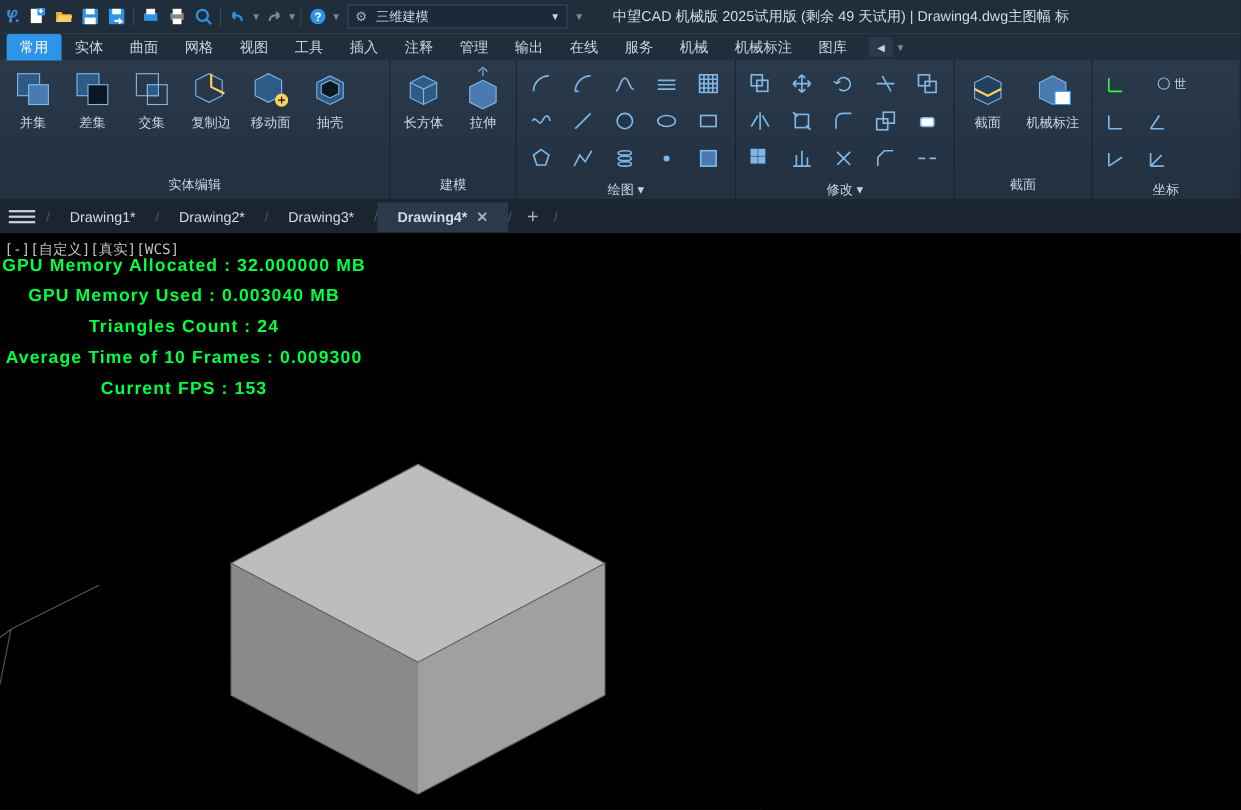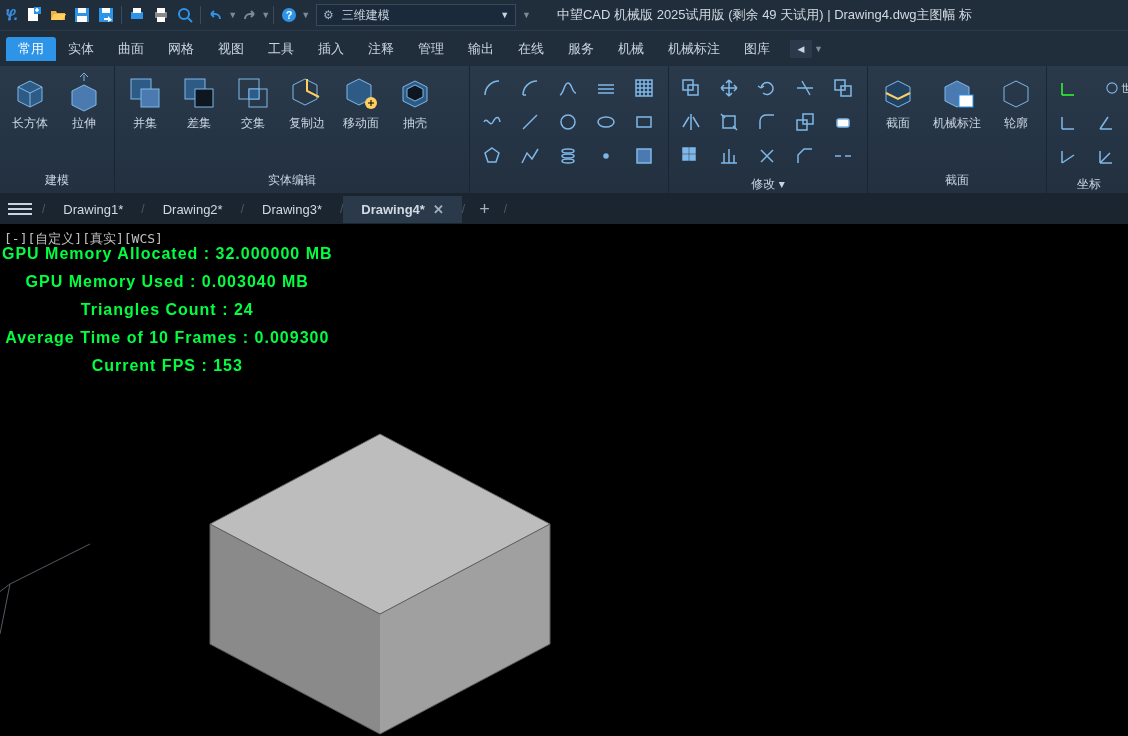--- a/index.html
+++ b/index.html
@@ -9,21 +9,21 @@
 .title-bar { height: 30px; background: #202d3a; display: flex; align-items: center; padding: 0 4px; }
 .title-bar .logo-icon { color: #3a8dde; font-size: 16px; font-style: italic; font-weight: bold; margin-right: 4px; }
 .title-bar .qat-btn { width: 22px; height: 22px; display: flex; align-items: center; justify-content: center; margin: 0 1px; cursor: pointer; }
 .title-bar .qat-btn svg { width: 16px; height: 16px; }
 .title-bar .sep { width: 1px; height: 18px; background: #3a4a5a; margin: 0 3px; }
 .workspace-combo { display: flex; align-items: center; background: #1b2a3a; border: 1px solid #3a4a5a; height: 22px; padding: 0 6px; margin-left: 6px; width: 200px; justify-content: space-between; }
 .workspace-combo .gear { color: #a0b0c0; margin-right: 4px; }
 .title-text { margin-left: 20px; color: #d0dae4; font-size: 13px; white-space: nowrap; overflow: hidden; text-align: right; }
 
 
-.menu-bar { height: 36px; background: #202d3a; display: flex; align-items: center; padding-left: 6px; border-top: 1px solid #2a3a4a; }
+.menu-bar { height: 24px; background: #202d3a; display: flex; align-items: center; padding-left: 6px; border-top: 1px solid #2a3a4a; }
 .menu-bar .tab { padding: 3px 12px; cursor: pointer; font-size: 13px; }
 .menu-bar .tab.active { background: #2e94e8; color: #fff; border-radius: 3px 3px 0 0; }
 .menu-bar .arrow-box { width: 22px; height: 18px; background: #2a3a4a; display: flex; align-items: center; justify-content: center; margin-left: 8px; }
 
 
 .ribbon { height: 128px; background: linear-gradient(#2a3a4a, #223040); display: flex; border-bottom: 1px solid #1a2530; }
 .ribbon-panel { display: flex; flex-direction: column; border-right: 1px solid #1a2530; padding: 4px 6px 2px 6px; position: relative; }
 .ribbon-panel .panel-body { display: flex; flex: 1; gap: 6px; }
 .ribbon-panel .panel-label { text-align: center; font-size: 12px; color: #c8d4e0; padding: 2px 0; }
 .big-btn { display: flex; flex-direction: column; align-items: center; width: 48px; padding-top: 2px; cursor: pointer; }
@@ -166,44 +166,20 @@
   <span style="color:#7a8a9a;font-size:9px;margin-left:2px">▼</span>
 </div>
 
 <div class="ribbon">
 
   <div class="ribbon-panel">
     <div class="panel-body">
       <div class="big-btn">
         <div class="ico">
             <svg viewBox="0 0 40 40">
-              <path d="M8 28V14l12-6 12 6v14l-12 6z" class="cube-stroke"></path>
-              <path d="M8 14l12 6 12-6M20 20v14" stroke="#7fb8e8" fill="none"></path>
-            </svg>
-          </div>
-        <div class="lbl">长方体</div>
-      </div>
-      <div class="big-btn">
-        <div class="ico">
-            <svg viewBox="0 0 40 40">
-              <path d="M8 32V18l12-6 12 6v14l-12 6z" class="cube-stroke light"></path>
-              <path d="M20 8v-6M16 4l4-4 4 4" stroke="#7fb8e8" fill="none"></path>
-            </svg>
-          </div>
-        <div class="lbl">拉伸</div>
-      </div>
-    </div>
-    <div class="panel-label">建模</div>
-  </div>
-
-  <div class="ribbon-panel">
-    <div class="panel-body">
-      <div class="big-btn">
-        <div class="ico">
-            <svg viewBox="0 0 40 40">
               <rect x="6" y="6" width="20" height="20" class="cube-stroke"></rect>
               <rect x="16" y="16" width="18" height="18" class="cube-stroke light"></rect>
             </svg>
           </div>
         <div class="lbl">并集</div>
       </div>
       <div class="big-btn">
         <div class="ico">
             <svg viewBox="0 0 40 40">
               <rect x="6" y="6" width="20" height="20" class="cube-stroke"></rect>
@@ -254,20 +230,44 @@
           <div class="sm"><svg viewBox="0 0 22 22">
               <path d="M4 4h14v14H4z"></path>
             </svg></div>
         </div>
     </div>
     <div class="panel-label">实体编辑</div>
   </div>
 
   <div class="ribbon-panel">
     <div class="panel-body">
+      <div class="big-btn">
+        <div class="ico">
+            <svg viewBox="0 0 40 40">
+              <path d="M8 28V14l12-6 12 6v14l-12 6z" class="cube-stroke"></path>
+              <path d="M8 14l12 6 12-6M20 20v14" stroke="#7fb8e8" fill="none"></path>
+            </svg>
+          </div>
+        <div class="lbl">长方体</div>
+      </div>
+      <div class="big-btn">
+        <div class="ico">
+            <svg viewBox="0 0 40 40">
+              <path d="M8 32V18l12-6 12 6v14l-12 6z" class="cube-stroke light"></path>
+              <path d="M20 8v-6M16 4l4-4 4 4" stroke="#7fb8e8" fill="none"></path>
+            </svg>
+          </div>
+        <div class="lbl">拉伸</div>
+      </div>
+    </div>
+    <div class="panel-label">建模</div>
+  </div>
+
+  <div class="ribbon-panel">
+    <div class="panel-body">
       <div class="grid-btns cols5">
         <div class="sm">
             <svg viewBox="0 0 22 22">
               <path d="M4 18A14 14 0 0 1 18 4"></path>
             </svg>
           </div>
         <div class="sm">
             <svg viewBox="0 0 22 22">
               <path d="M4 18A14 14 0 0 1 18 4M4 18h3"></path>
             </svg>
@@ -335,20 +335,21 @@
               <circle cx="11" cy="11" r="2" fill="#7fb8e8"></circle>
             </svg>
           </div>
         <div class="sm">
             <svg viewBox="0 0 22 22">
               <rect x="4" y="4" width="14" height="14" fill="#4a7ab0"></rect>
             </svg>
           </div>
       </div>
     </div>
+    <div class="panel-label">绘图 ▾</div>
   </div>
 
   <div class="ribbon-panel">
     <div class="panel-body">
       <div class="grid-btns cols5">
         <div class="sm">
             <svg viewBox="0 0 22 22">
               <rect x="3" y="3" width="10" height="10"></rect>
               <rect x="8" y="8" width="10" height="10"></rect>
             </svg>
@@ -446,28 +447,20 @@
         <div class="lbl">截面</div>
       </div>
       <div class="big-btn" style="width:58px">
         <div class="ico">
             <svg viewBox="0 0 40 40">
               <path d="M8 28V14l12-6 12 6v14l-12 6z" class="cube-stroke light"></path>
               <rect x="22" y="22" width="14" height="12" fill="#fff" stroke="#2e94e8"></rect>
             </svg>
           </div>
         <div class="lbl">机械标注</div>
-      </div>
-      <div class="big-btn">
-        <div class="ico">
-            <svg viewBox="0 0 40 40">
-              <path d="M8 28V14l12-6 12 6v14l-12 6z" fill="none" stroke="#7fb8e8"></path>
-            </svg>
-          </div>
-        <div class="lbl">轮廓</div>
       </div>
     </div>
     <div class="panel-label">截面</div>
   </div>
 
   <div class="ribbon-panel" style="flex:1">
     <div class="panel-body">
       <div class="grid-btns cols2">
         <div class="sm">
             <svg viewBox="0 0 22 22">

